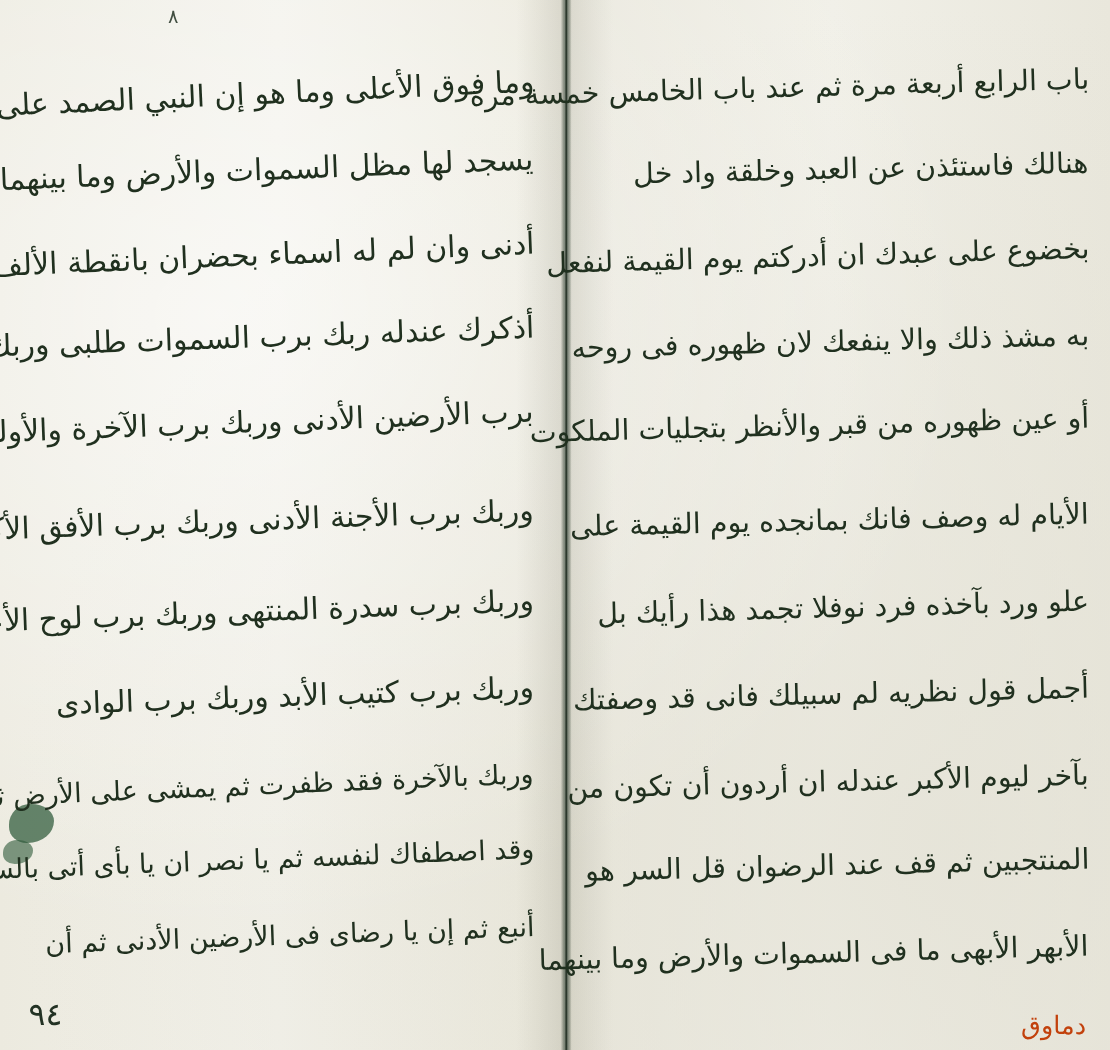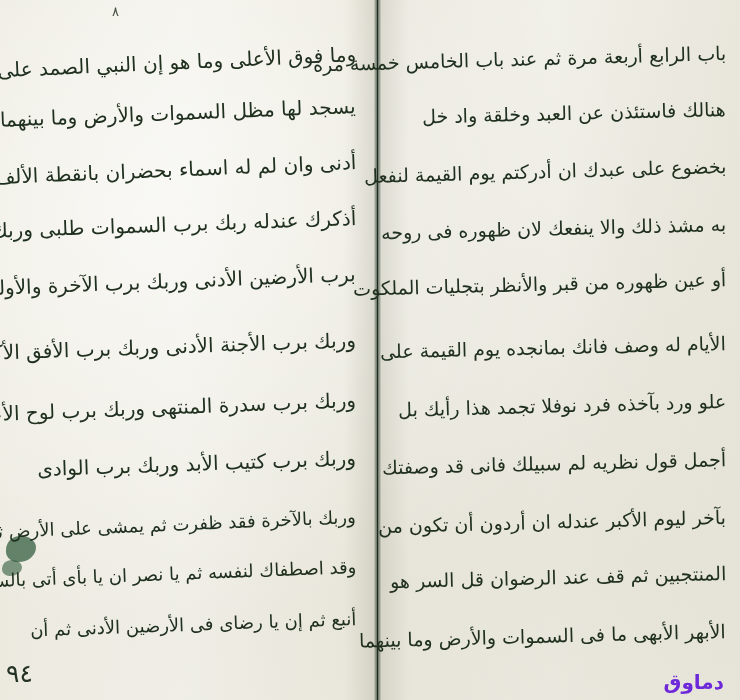--- a/index.html
+++ b/index.html
@@ -83,39 +83,38 @@
   }
   .line-r {
     right: 14px;
   }
   .folio {
     position: absolute;
     color: #233224;
     font-family: "DejaVu Sans", sans-serif;
   }
   #folio-bottom-left {
-    left: 6px;
+    left: 19px;
     bottom: 12px;
-    font-size: 25px;
+    font-size: 21px;
     letter-spacing: 1px;
   }
   #folio-top-left {
     left: 112px;
     top: 4px;
     font-size: 13px;
     opacity: 0.85;
   }
   #catchword {
     position: absolute;
     right: 16px;
     bottom: 6px;
-    color: #6d28d9;
-    font-size: 20px;
+    color: #c2410c;
+    font-size: 17px;
     direction: rtl;
-    font-weight: bold;
   }
 </style>
 </head>
 <body>
 
 <div id="page">
 
   <div id="paper-texture"></div>
 
   <div id="gutter-shadow-left"></div>

